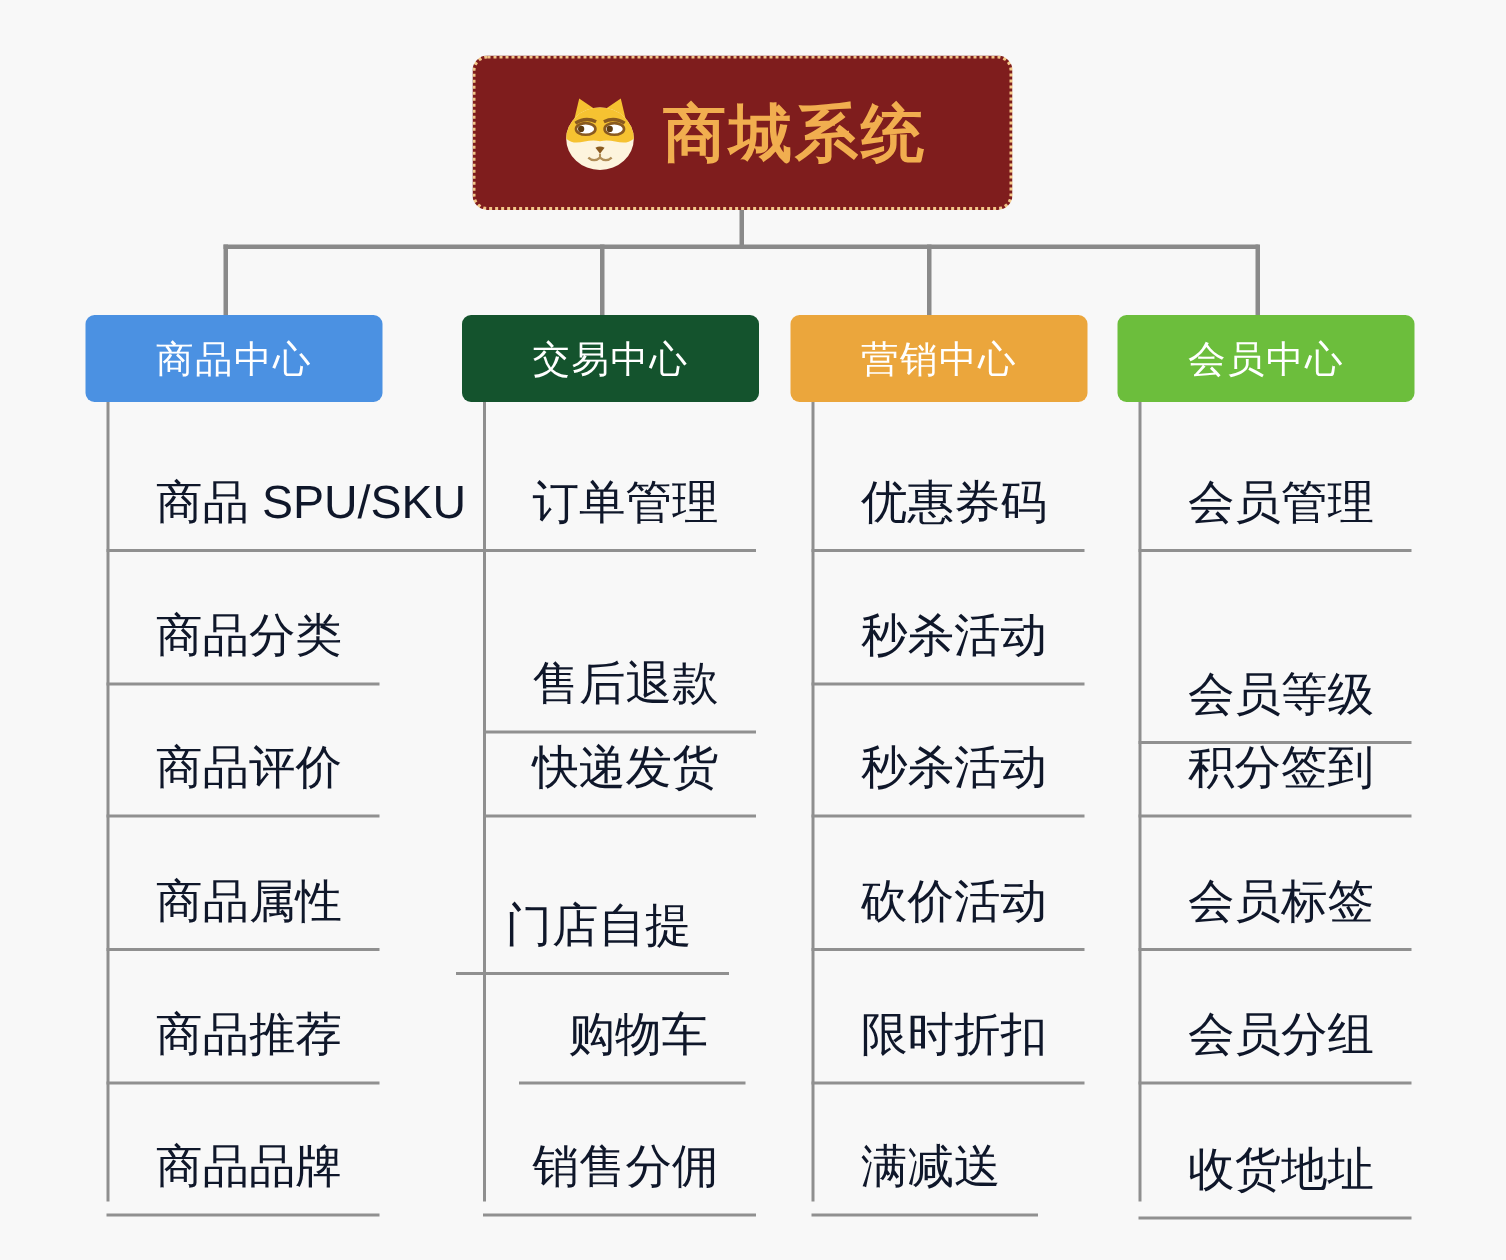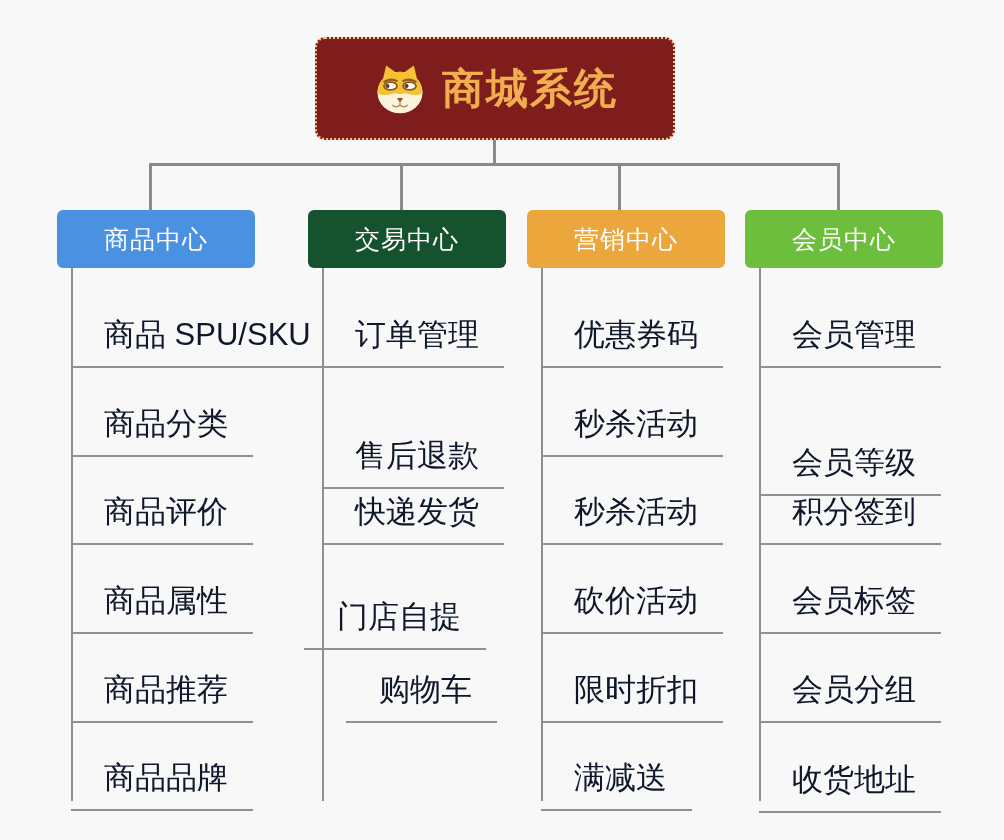--- a/index.html
+++ b/index.html
@@ -87,20 +87,21 @@
   <div class="leaf" style="left:71px;top:497px;">商品评价</div>
   <div class="leaf" style="left:71px;top:586px;">商品属性</div>
   <div class="leaf" style="left:71px;top:675px;">商品推荐</div>
   <div class="leaf" style="left:71px;top:763px;">商品品牌</div>
 
   <div class="leaf" style="left:322px;top:320px;">订单管理</div>
   <div class="leaf" style="left:322px;top:393px;margin-top:48px;">售后退款</div>
   <div class="leaf" style="left:322px;top:497px;">快递发货</div>
   <div class="leaf" style="left:304px;top:586px;margin-top:16px;">门店自提</div>
   <div class="leaf" style="left:335px;top:675px;margin-left:11px;">购物车</div>
+  <div class="leaf" style="left:322px;top:763px;">销售分佣</div>
 
   <div class="leaf" style="left:541px;top:320px;">优惠券码</div>
   <div class="leaf" style="left:541px;top:409px;">秒杀活动</div>
   <div class="leaf" style="left:541px;top:497px;">秒杀活动</div>
   <div class="leaf" style="left:541px;top:586px;">砍价活动</div>
   <div class="leaf" style="left:541px;top:675px;">限时折扣</div>
   <div class="leaf" style="left:541px;top:763px;">满减送</div>
 
   <div class="leaf" style="left:759px;top:320px;">会员管理</div>
   <div class="leaf" style="left:759px;top:409px;margin-top:39px;">会员等级</div>

